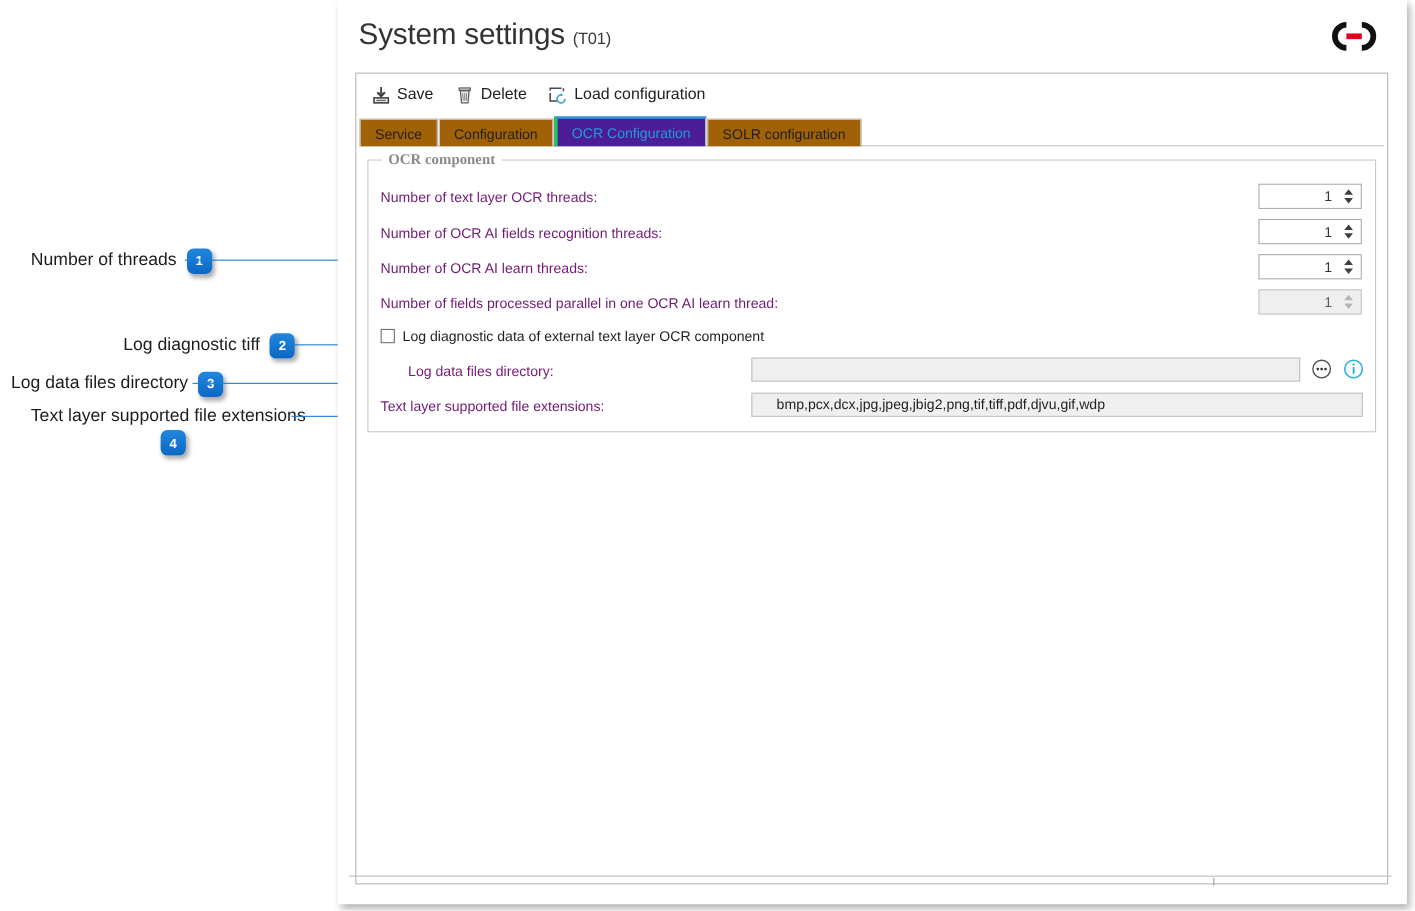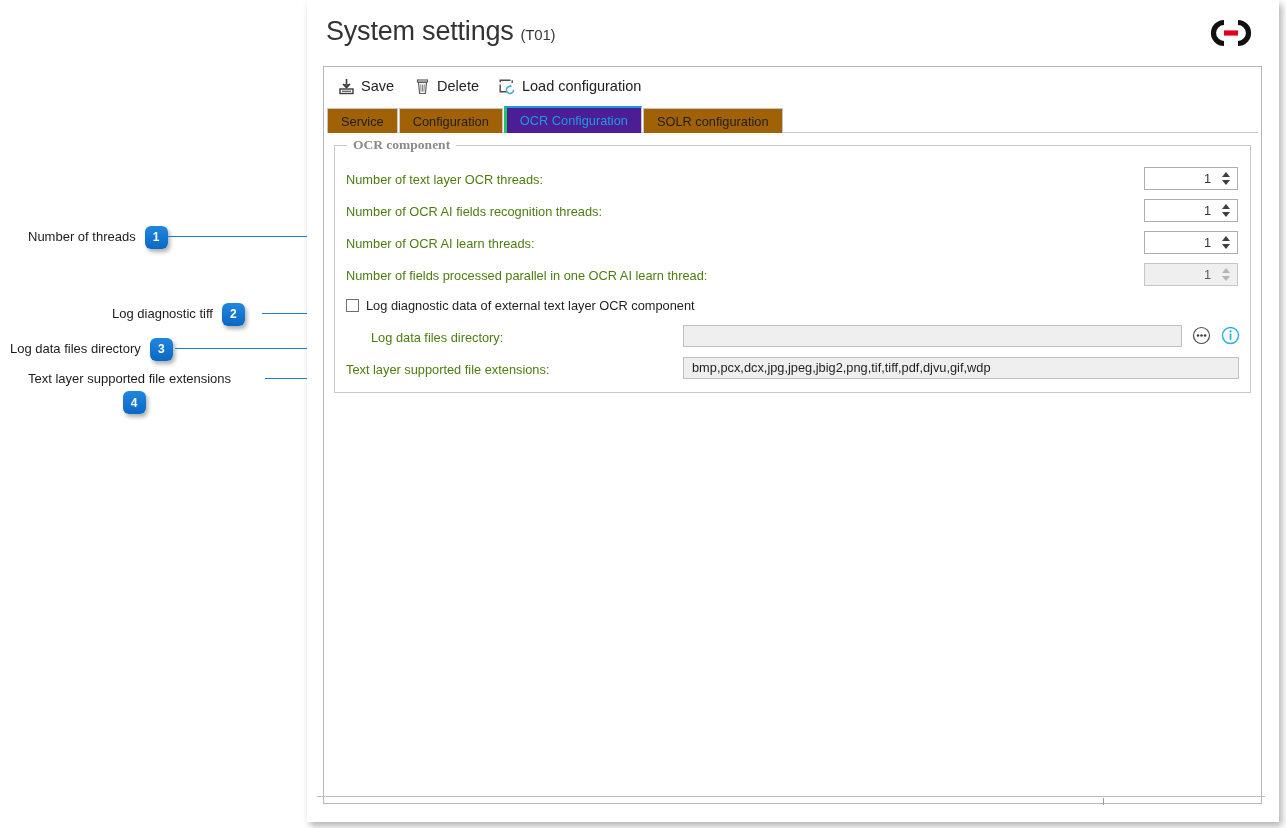--- a/index.html
+++ b/index.html
@@ -17,21 +17,21 @@
   }
 
   
   .callout {
     position: absolute;
     display: flex;
     align-items: center;
     height: 24px;
   }
   .callout-label {
-    font-size: 13px;
+    font-size: 16px;
     color: #1c1c1c;
     white-space: nowrap;
     text-align: center;
     line-height: 24px;
   }
   .callout-badge {
     width: 23px;
     height: 23px;
     border-radius: 6px;
     background: #1278d4;
@@ -214,21 +214,21 @@
     background: #ffffff;
     padding: 0 6px;
     font-family: "Liberation Serif", serif;
     font-size: 13.5px;
     font-weight: bold;
     color: #8a8a8a;
   }
   .field-label {
     position: absolute;
     font-size: 12.8px;
-    color: #4d7c0f;
+    color: #701a75;
     white-space: nowrap;
   }
 
   
   .spinner {
     position: absolute;
     width: 94px;
     height: 23px;
     border: 1px solid #adadad;
     background: #ffffff;
@@ -298,21 +298,21 @@
   
   .text-input {
     position: absolute;
     height: 22px;
     border: 1px solid #c0c0c0;
     background: #efefef;
     box-sizing: border-box;
     font-size: 12.8px;
     color: #1f1f1f;
     line-height: 20px;
-    padding-left: 8px;
+    padding-left: 22px;
     overflow: hidden;
     white-space: nowrap;
   }
 
   .icon-btn {
     position: absolute;
     width: 18px;
     height: 18px;
     cursor: default;
   }

